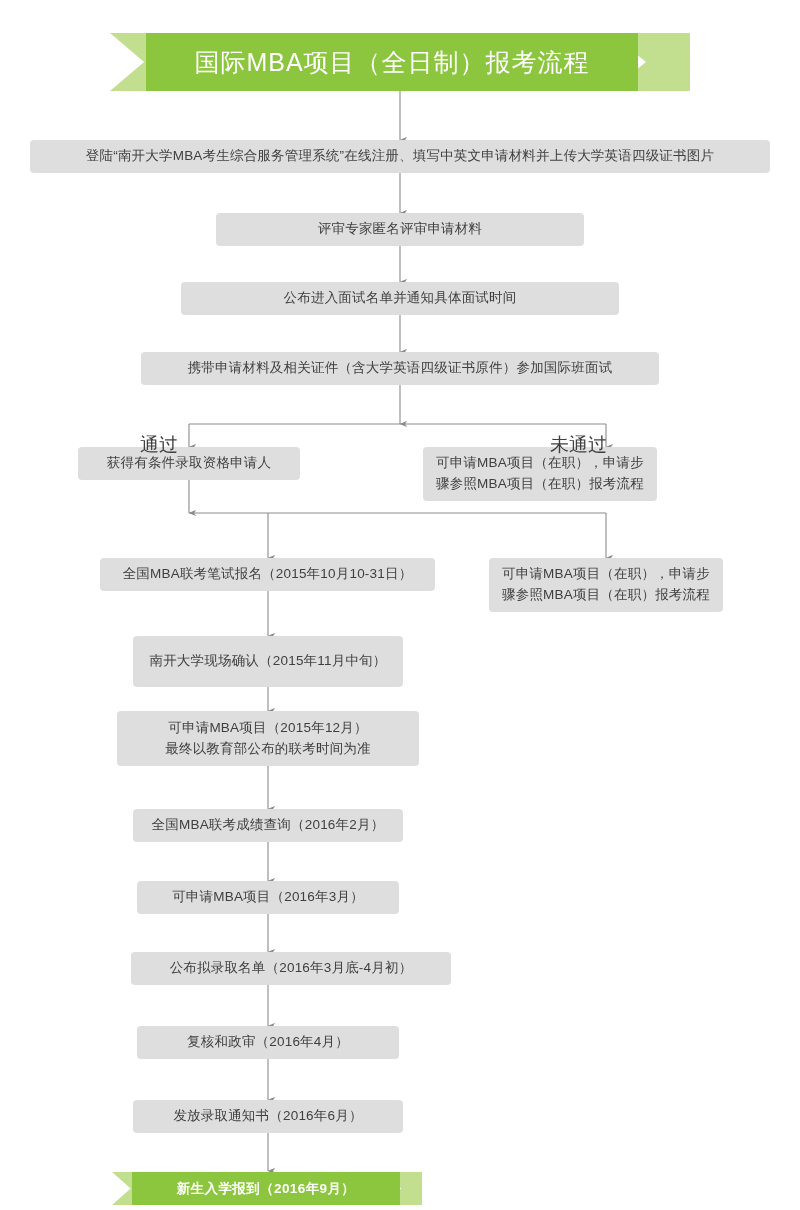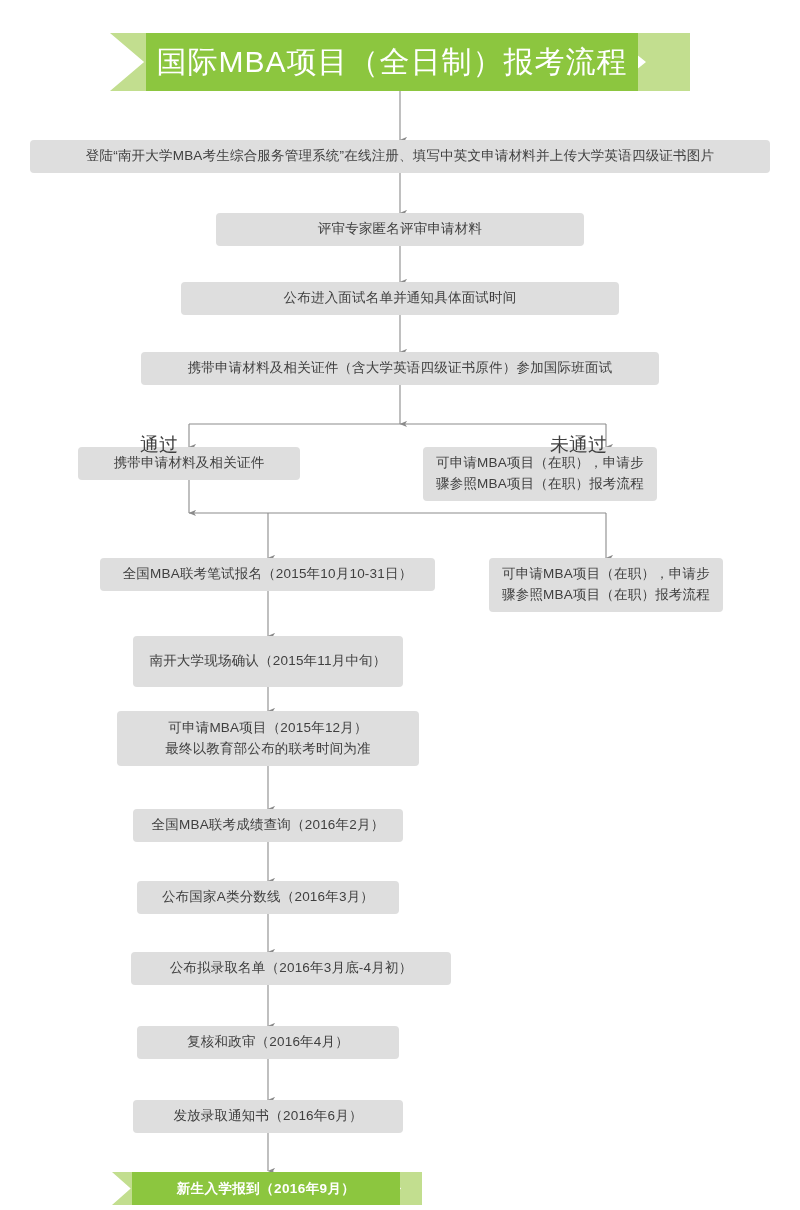--- a/index.html
+++ b/index.html
@@ -95,21 +95,21 @@
     left: 110px;
     top: 33px;
     width: 580px;
     height: 58px;
   }
   #ribbon-top .tail.left  { width: 62px; }
   #ribbon-top .tail.right { width: 80px; }
   #ribbon-top .body {
     left: 36px;
     right: 52px;
-    font-size: 30px;
+    font-size: 25px;
     letter-spacing: 1px;
     font-weight: 400;
     text-align: right;
   }
 
   #ribbon-bottom {
     left: 112px;
     top: 1172px;
     width: 310px;
     height: 33px;
@@ -207,21 +207,21 @@
   </div>
 
   <div class="node" style="left:141px; top:352px; width:518px; height:33px;">
     <span class="line">携带申请材料及相关证件（含大学英语四级证书原件）参加国际班面试</span>
   </div>
 
   <div class="branch-label" id="label-pass">通过</div>
   <div class="branch-label" id="label-not-pass">未通过</div>
 
   <div class="node" style="left:78px; top:447px; width:222px; height:33px;">
-    <span class="line">携带申请材料及相关证件</span>
+    <span class="line">获得有条件录取资格申请人</span>
   </div>
 
   <div class="node multiline" style="left:423px; top:447px; width:234px; height:54px;">
     <span class="line">可申请MBA项目（在职），申请步</span>
     <span class="line">骤参照MBA项目（在职）报考流程</span>
   </div>
 
   <div class="node" style="left:100px; top:558px; width:335px; height:33px;">
     <span class="line">全国MBA联考笔试报名（2015年10月10-31日）</span>
   </div>
@@ -238,21 +238,21 @@
   <div class="node multiline" style="left:117px; top:711px; width:302px; height:55px;">
     <span class="line">可申请MBA项目（2015年12月）</span>
     <span class="line">最终以教育部公布的联考时间为准</span>
   </div>
 
   <div class="node" style="left:133px; top:809px; width:270px; height:33px;">
     <span class="line">全国MBA联考成绩查询（2016年2月）</span>
   </div>
 
   <div class="node" style="left:137px; top:881px; width:262px; height:33px;">
-    <span class="line">公布国家A类分数线（2016年3月）</span>
+    <span class="line">可申请MBA项目（2016年3月）</span>
   </div>
 
   <div class="node" style="left:131px; top:952px; width:320px; height:33px;">
     <span class="line">公布拟录取名单（2016年3月底-4月初）</span>
   </div>
 
   <div class="node" style="left:137px; top:1026px; width:262px; height:33px;">
     <span class="line">复核和政审（2016年4月）</span>
   </div>
 

